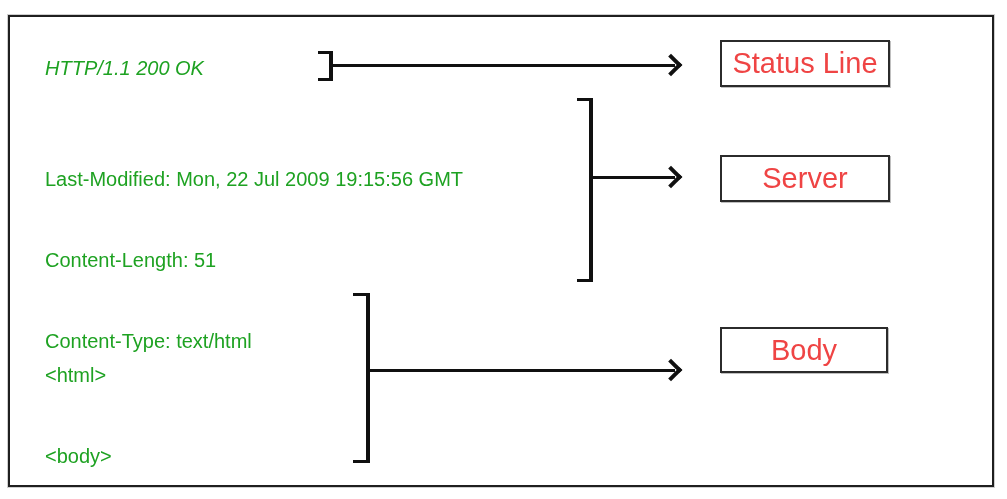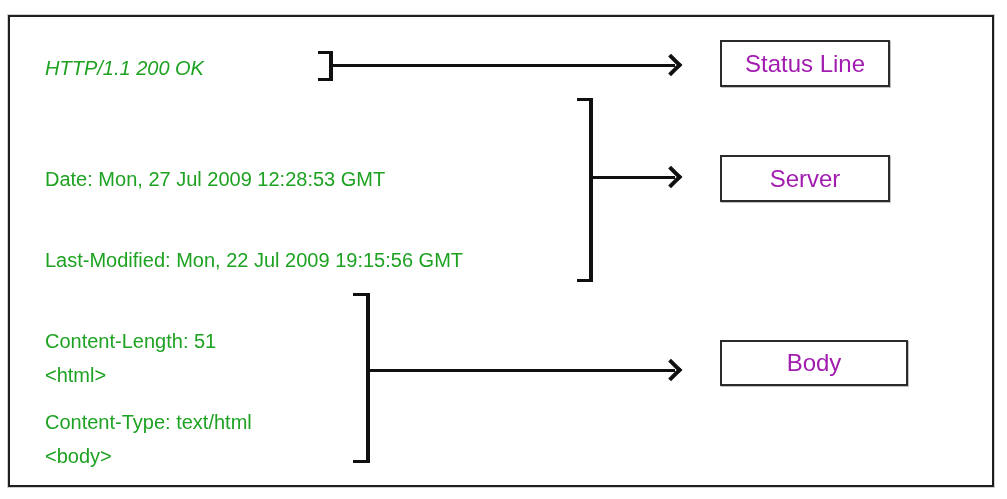--- a/index.html
+++ b/index.html
@@ -73,38 +73,37 @@
 
   .label-box {
     position: absolute;
     box-sizing: border-box;
     background: #ffffff;
     border: 2px solid #2b2b2b;
     box-shadow: 1px 1px 0 rgba(0,0,0,0.25);
     display: flex;
     align-items: center;
     justify-content: center;
-    color: #a21caf;
-    font-size: 24px;
+    color: #ef4444;
+    font-size: 29px;
   }
   .box-status  { left: 720px; top: 40px;  width: 170px; height: 47px; }
   .box-headers { left: 720px; top: 155px; width: 170px; height: 47px; }
-  .box-body    { left: 720px; top: 340px; width: 188px; height: 46px; }
+  .box-body    { left: 720px; top: 327px; width: 168px; height: 46px; }
 </style>
 </head>
 <body>
 
 <div class="canvas">
 
   <div class="outer-frame"></div>
 
   <div class="green-text status-text">HTTP/1.1 200 OK</div>
 
   <div class="green-text headers-text">
-    <div>Date: Mon, 27 Jul 2009 12:28:53 GMT</div>
     <div>Last-Modified: Mon, 22 Jul 2009 19:15:56 GMT</div>
     <div>Content-Length: 51</div>
     <div>Content-Type: text/html</div>
     
   </div>
 
   <div class="green-text body-text">
     <div>&lt;html&gt;</div>
     <div>&lt;body&gt;</div>
     

